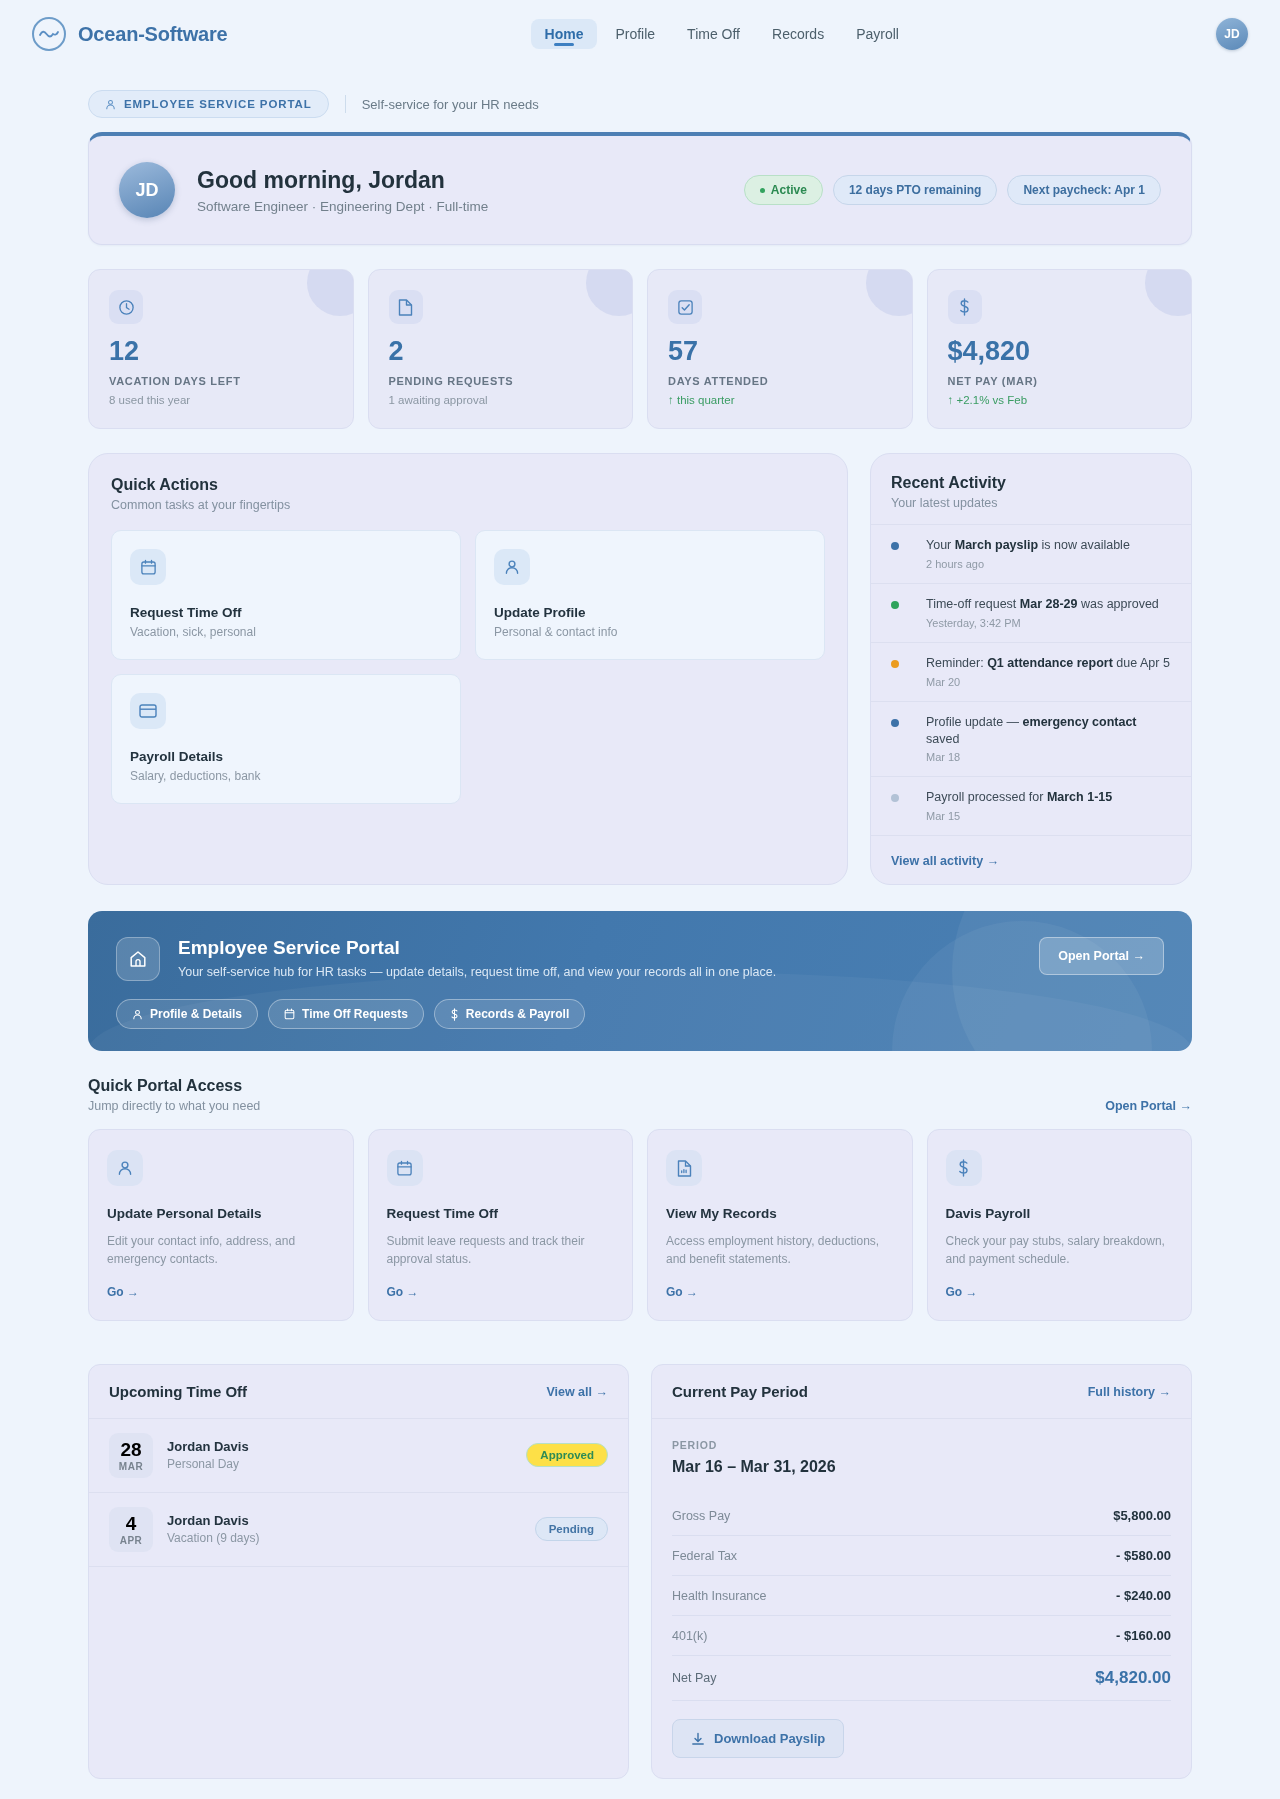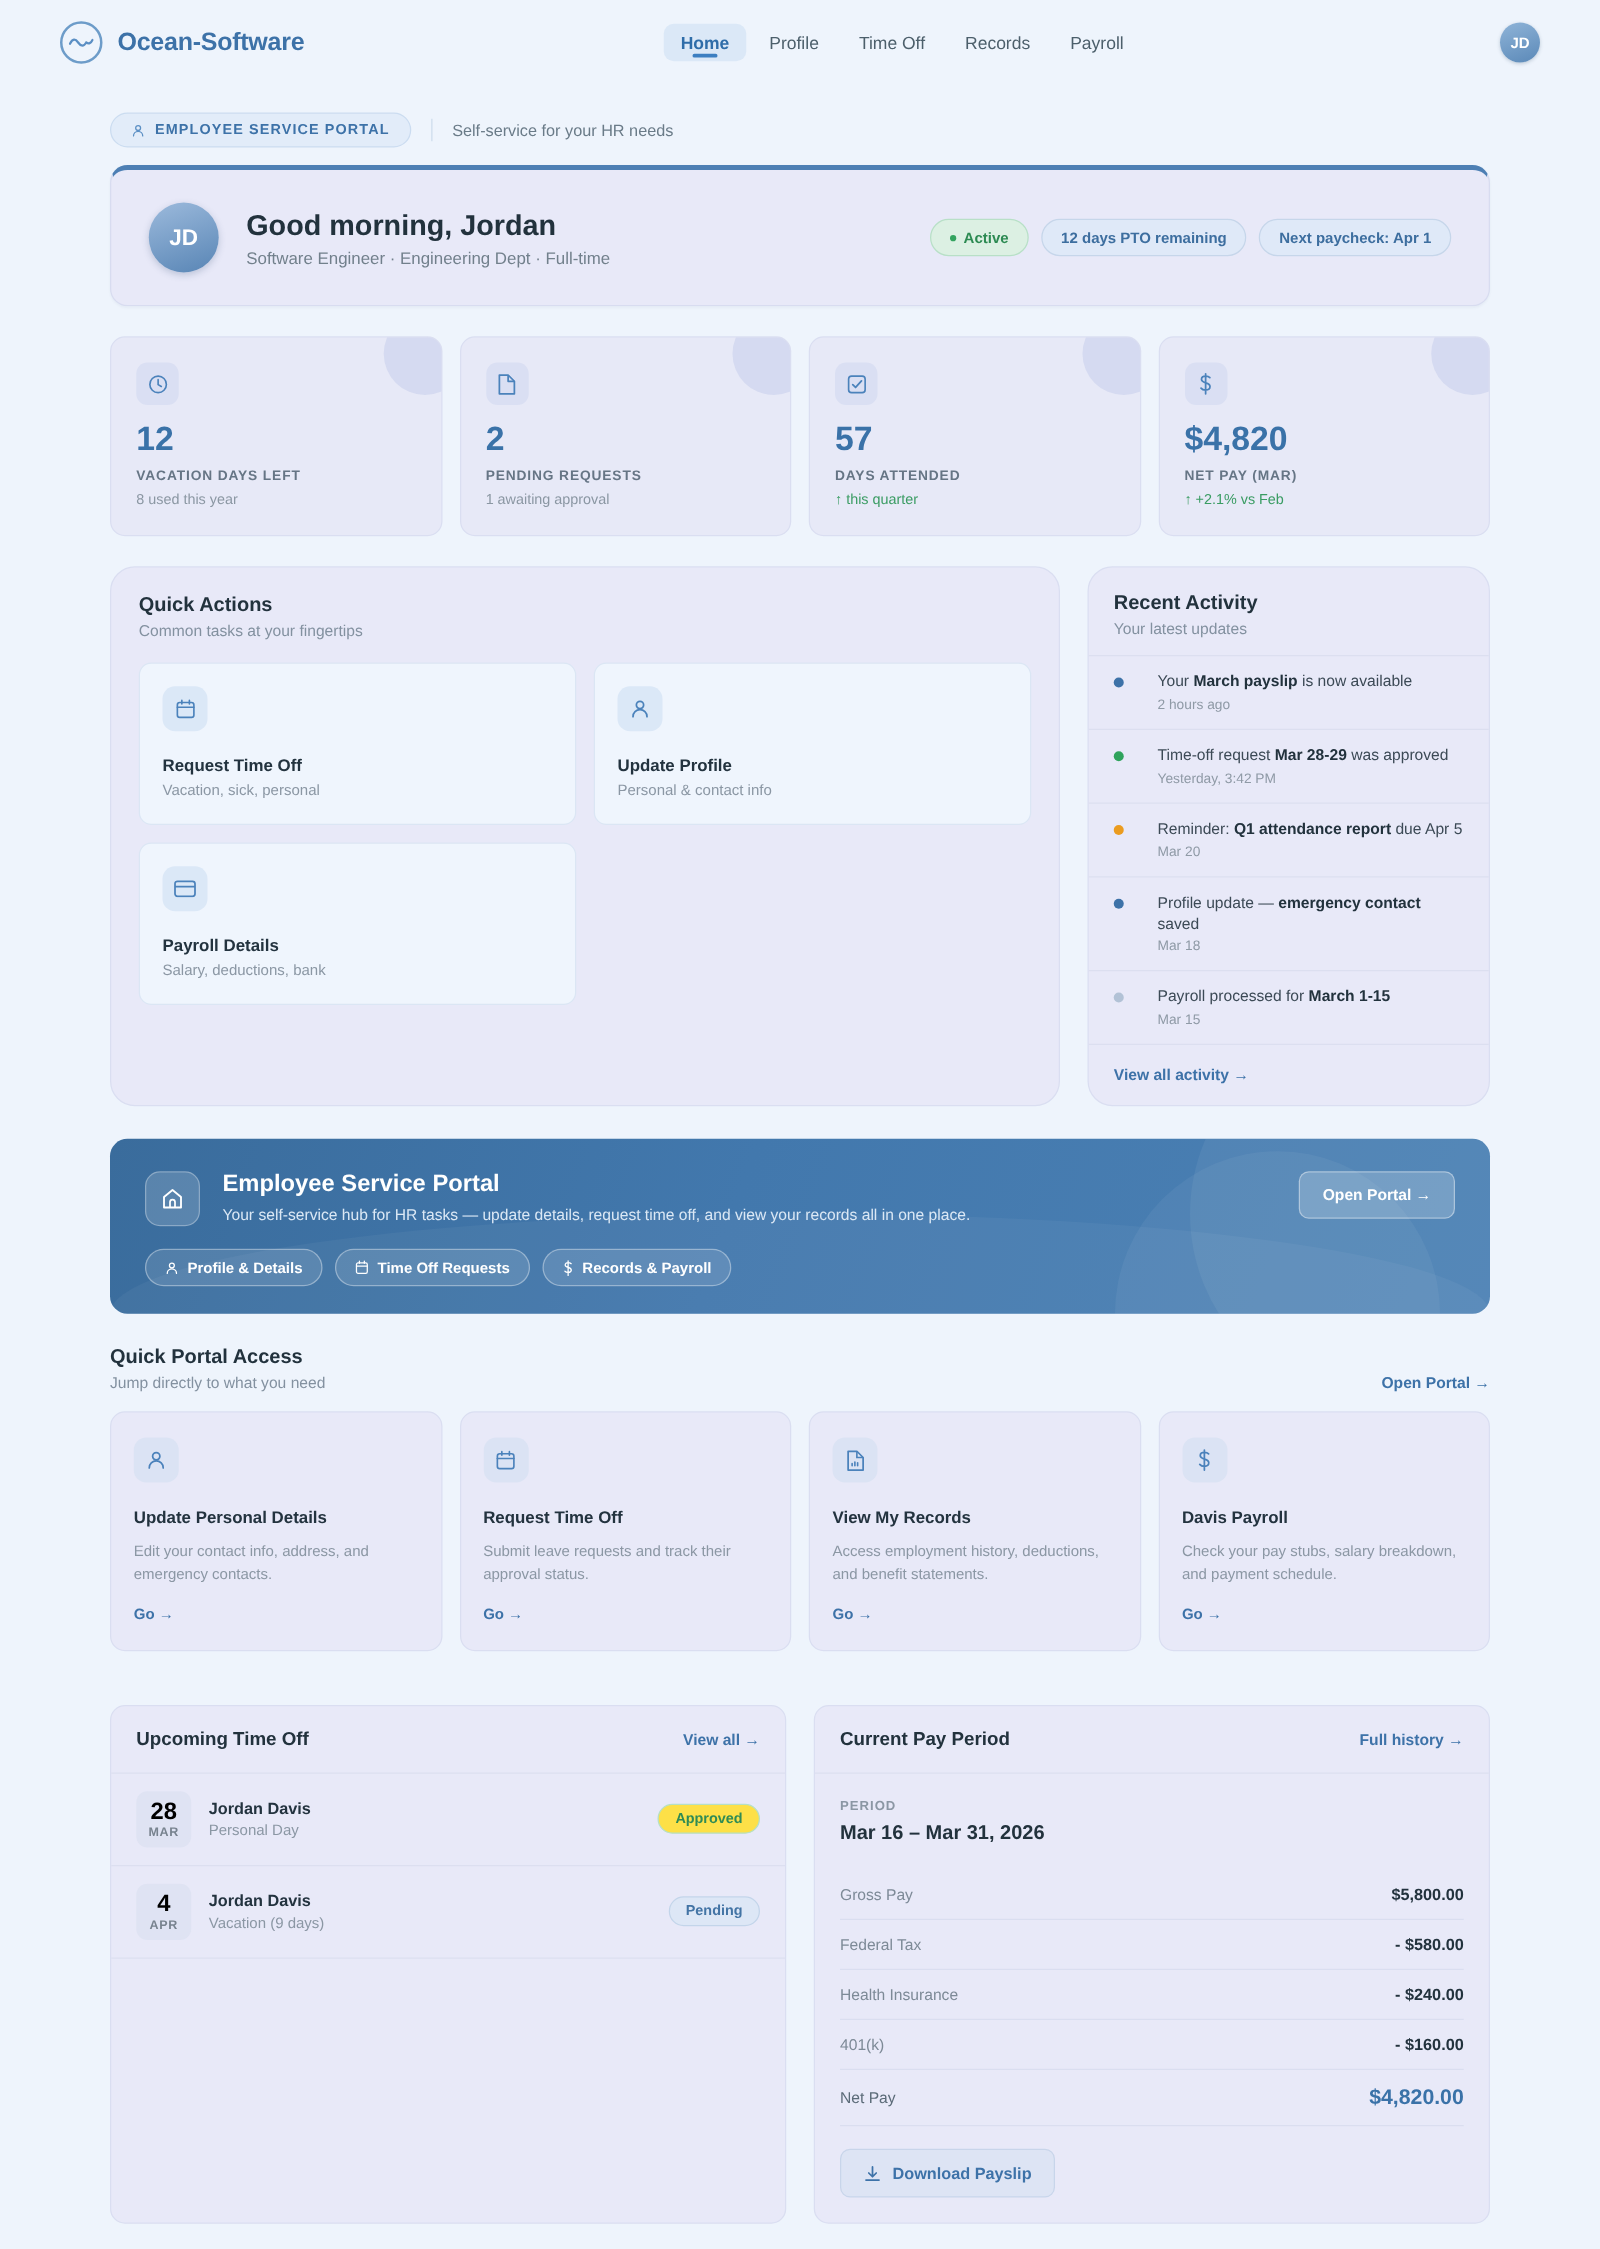--- a/index.html
+++ b/index.html
@@ -7,21 +7,21 @@
   body {
     font-family: "Liberation Sans", sans-serif;
     background: #eef4fc;
     color: #23404d;
     -webkit-font-smoothing: antialiased;
   }
   .page { width: 1280px; margin: 0 auto; position: relative; min-height: 1799px; }
   .wrap { width: 1104px; margin: 0 auto; }
 
   
-  .topbar { height: 68px; display: flex; align-items: center; padding: 0 48px; }
+  .topbar { height: 68px; display: flex; align-items: center; padding: 0 32px; }
   .brand { display: flex; align-items: center; gap: 12px; }
   .logo-circle {
     width: 34px; height: 34px; border-radius: 50%;
     border: 2px solid #6d9cc9; display: flex; align-items: center; justify-content: center;
     background: #eef4fc;
   }
   .brand-name { font-size: 20px; font-weight: bold; color: #3d72a8; letter-spacing: -.2px; }
   .nav { flex: 1; display: flex; justify-content: center; align-items: center; gap: 4px; }
   .nav-item {
     font-size: 14px; color: #4c5f6b; padding: 7px 14px; border-radius: 8px;

